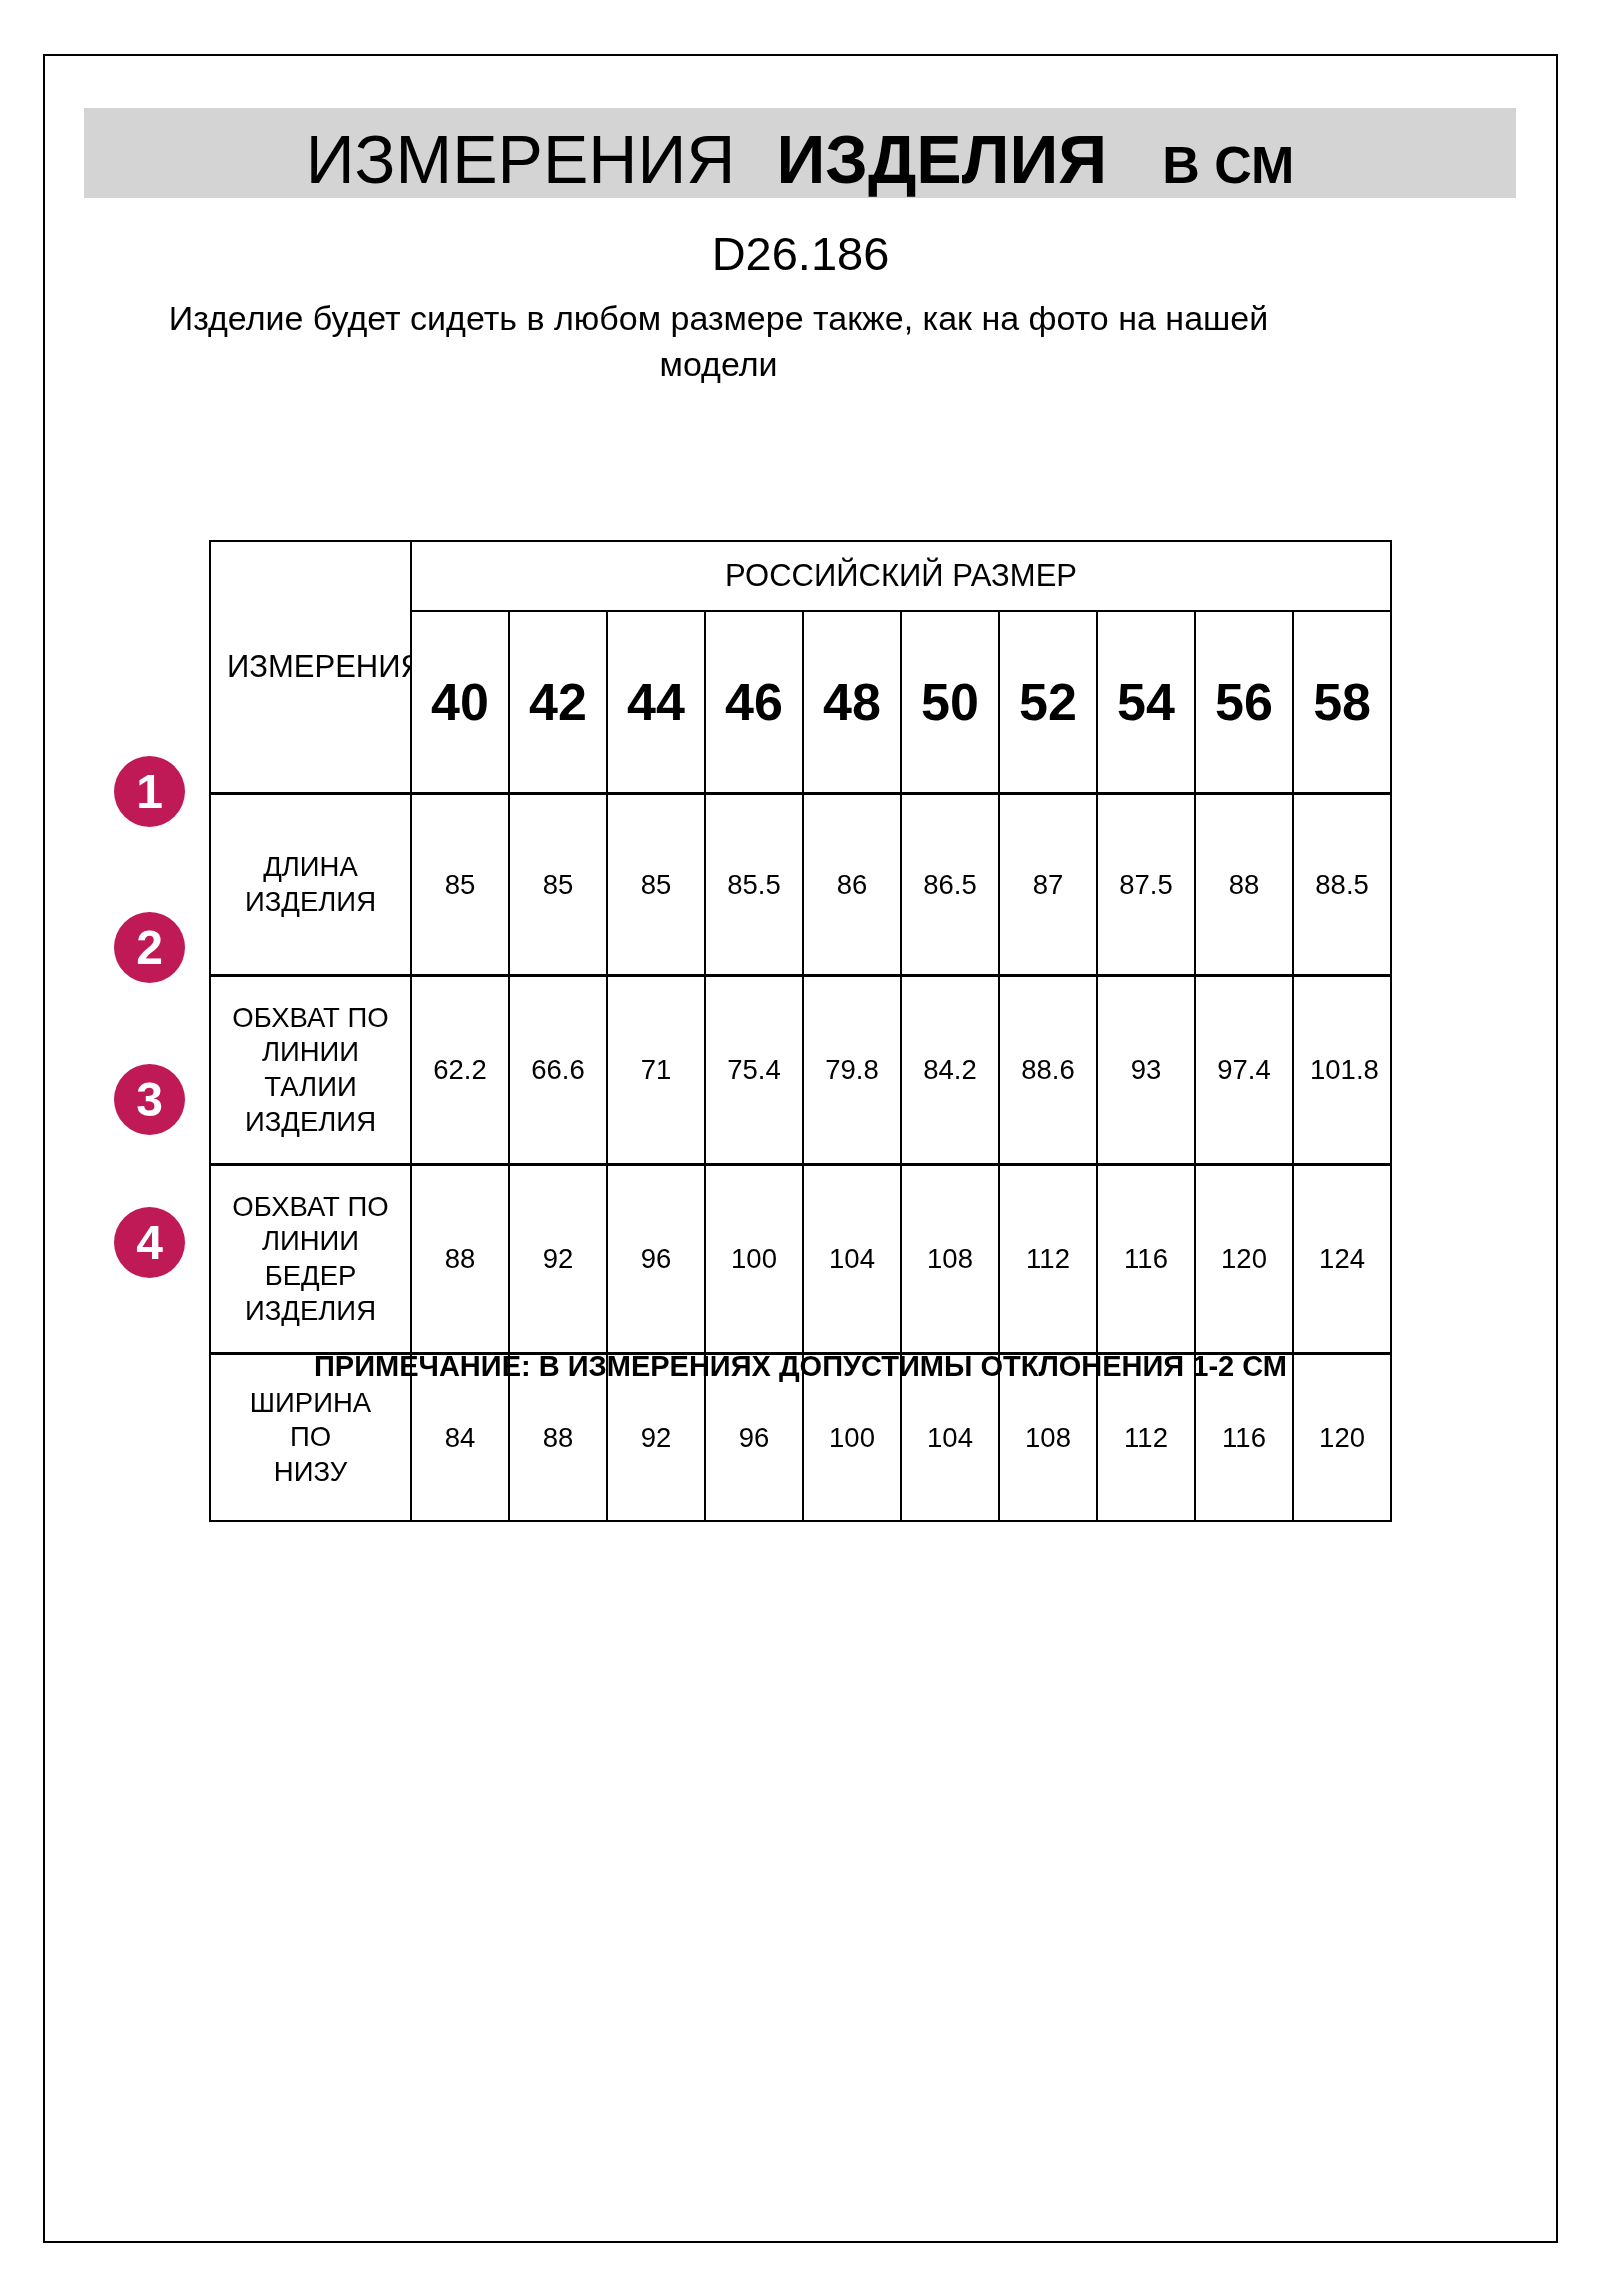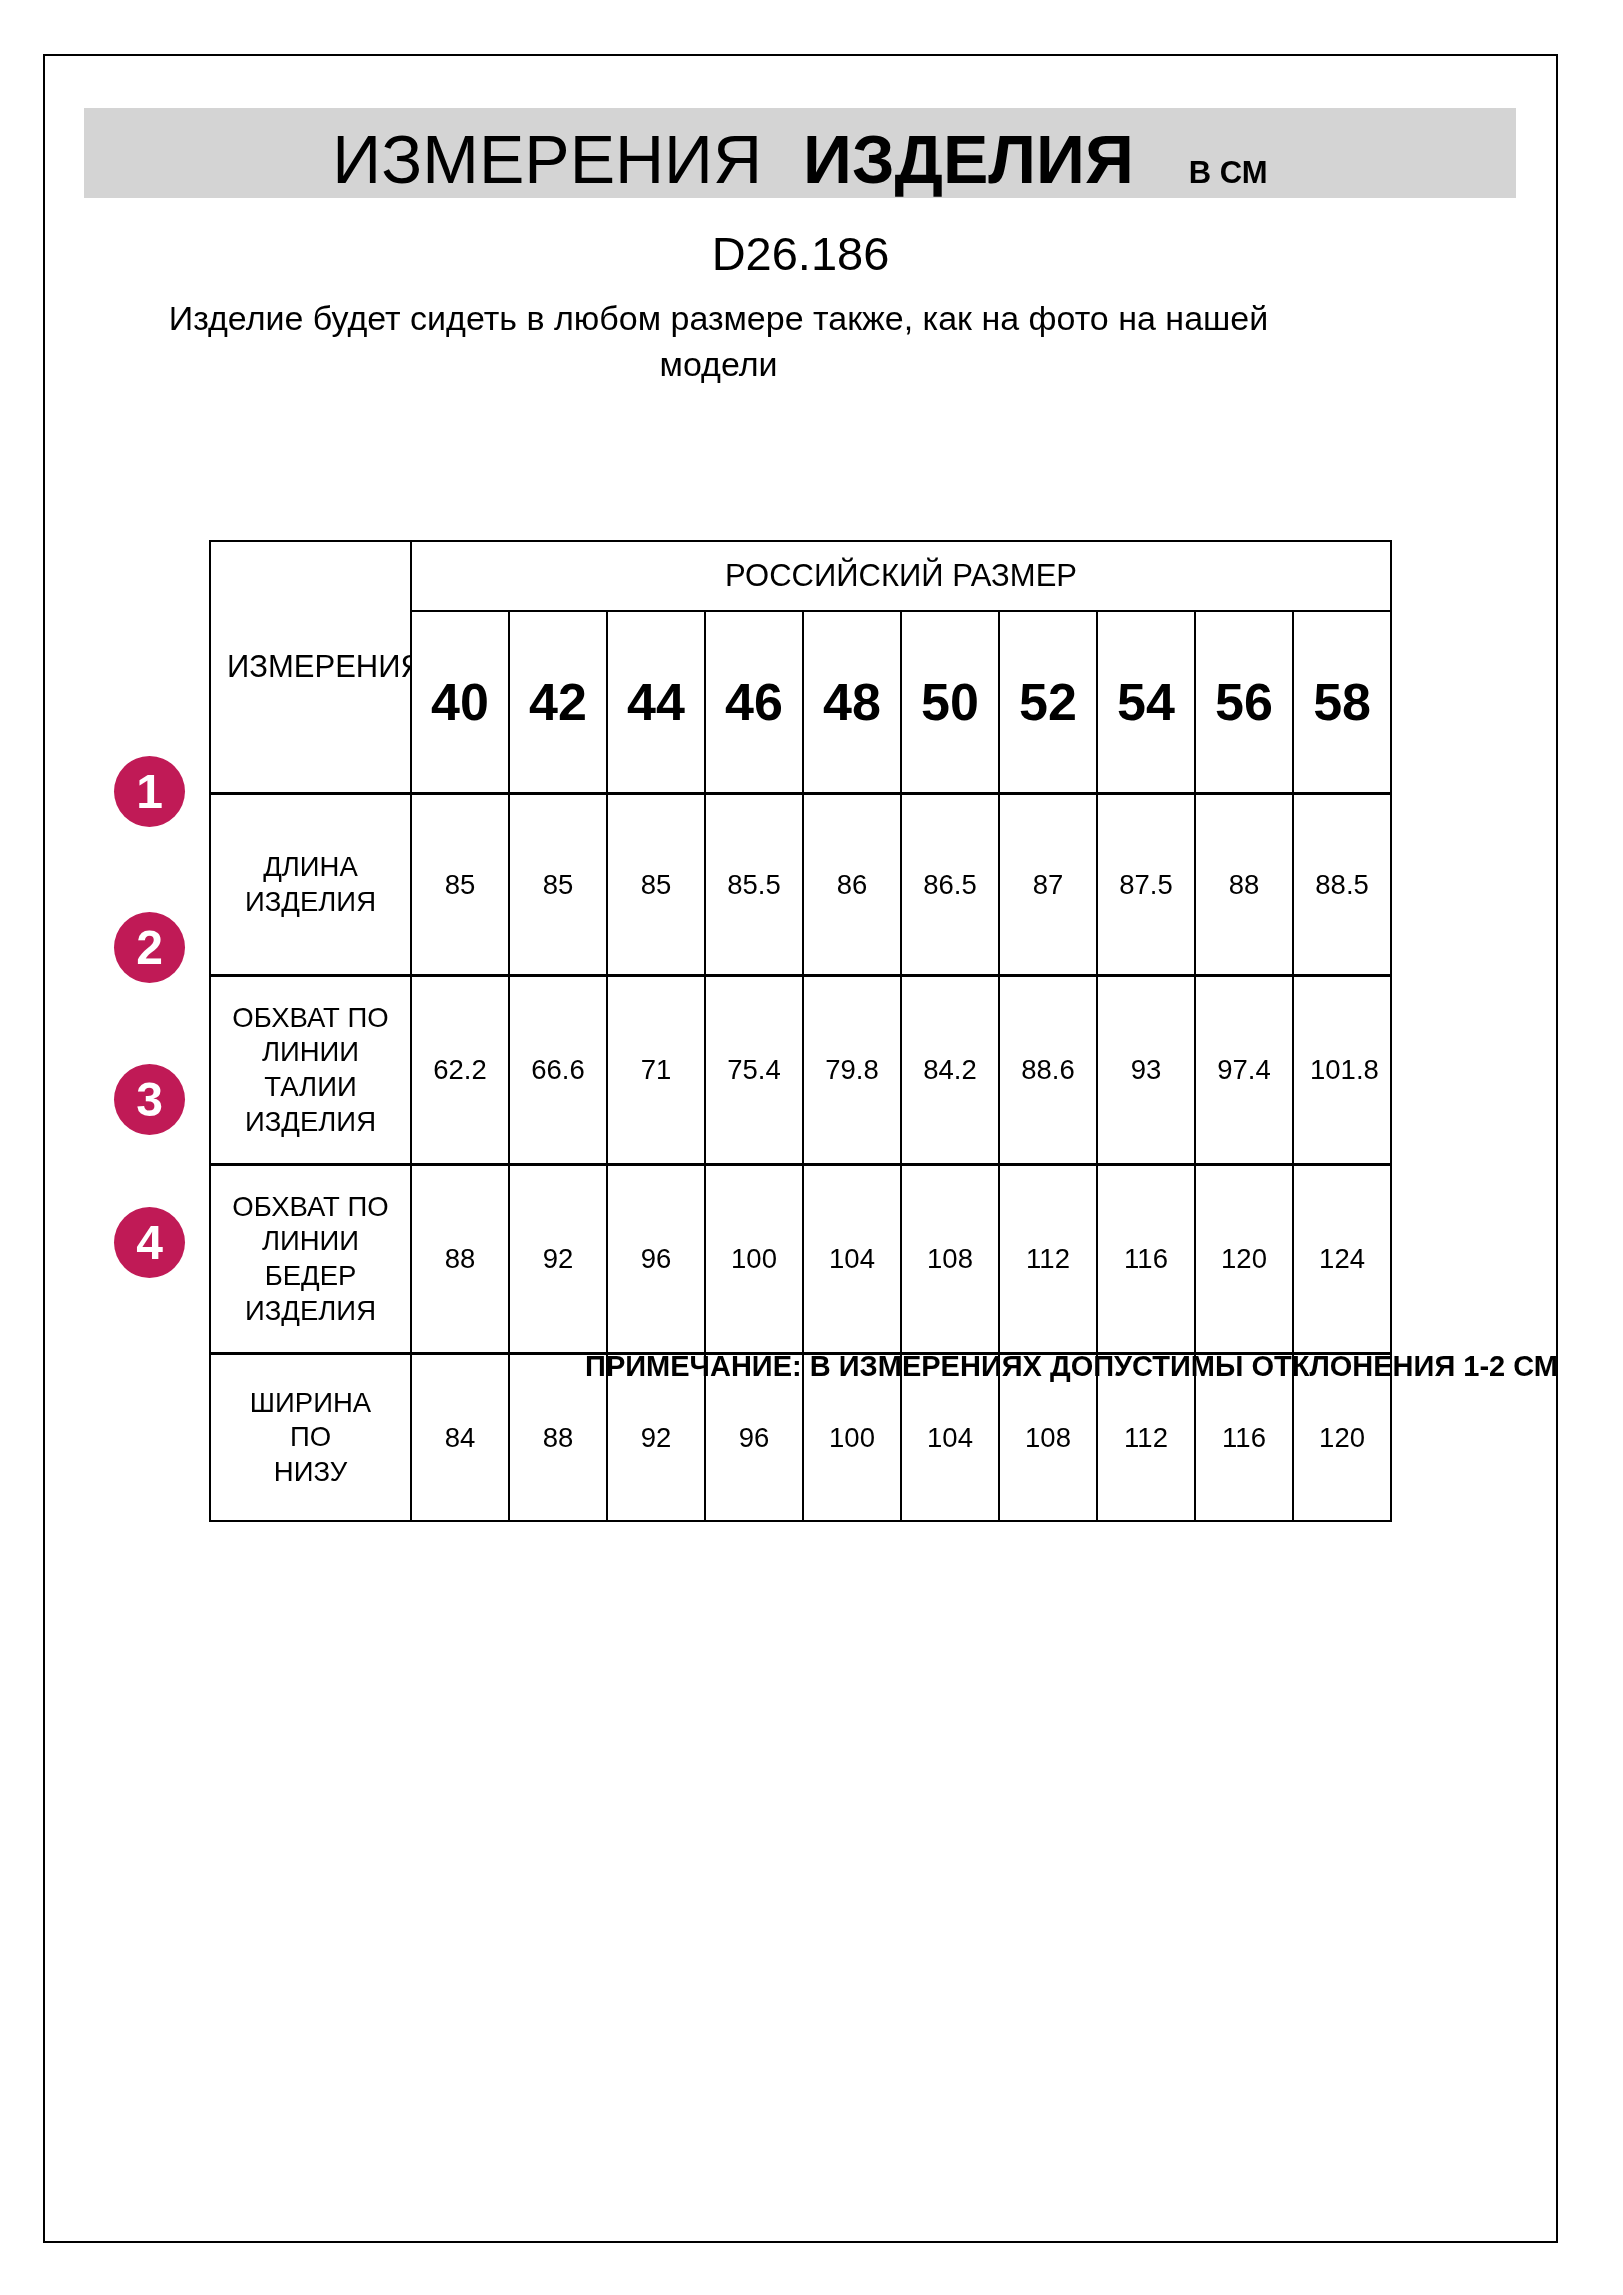--- a/index.html
+++ b/index.html
@@ -20,21 +20,21 @@
     width: 1432px; height: 90px;
     background: var(--banner-bg, #D4D4D4);
     display: flex; align-items: baseline; justify-content: center;
   }
   .title-banner .inner {
     display: flex; align-items: baseline;
     transform: translateY(17px);
   }
   .title-part1 { font-size: 68px; font-weight: 400; line-height: 1; }
   .title-part2 { font-size: 68px; font-weight: 700; line-height: 1; margin-left: 41px; }
-  .title-part3 { font-size: 31px;  font-weight: 700; line-height: 1; margin-left: 55px; }
+  .title-part3 { font-size: 52px;  font-weight: 700; line-height: 1; margin-left: 55px; }
   .product-code {
     position: absolute; left: 43px; top: 230px; width: 1515px;
     text-align: center; font-size: 47px; font-weight: 400; line-height: 1;
   }
   .subtitle {
     position: absolute; left: 43px; top: 296px; width: 1351px;
     text-align: center; font-size: 34px; font-weight: 400;
     line-height: 1.35; white-space: pre-line;
   }
   .size-table {
@@ -68,21 +68,21 @@
     color: #fff; font-size: 48px; font-weight: 700;
     display: flex; align-items: center; justify-content: center;
     line-height: 1;
   }
   .marker-1 { top: 756px; }
   .marker-2 { top: 912px; }
   .marker-3 { top: 1064px; }
   .marker-4 { top: 1207px; }
   .note {
     position: absolute; left: 43px; top: 1349px; width: 1515px;
-    text-align: right; font-size: 29px; font-weight: 700; line-height: 1.2;
+    text-align: center; font-size: 29px; font-weight: 700; line-height: 1.2;
   }
 </style>
 </head>
 <body>
 
 <div class="page-frame"></div>
 
 <div class="title-banner">
   <div class="inner">
     <span class="title-part1">ИЗМЕРЕНИЯ</span>

